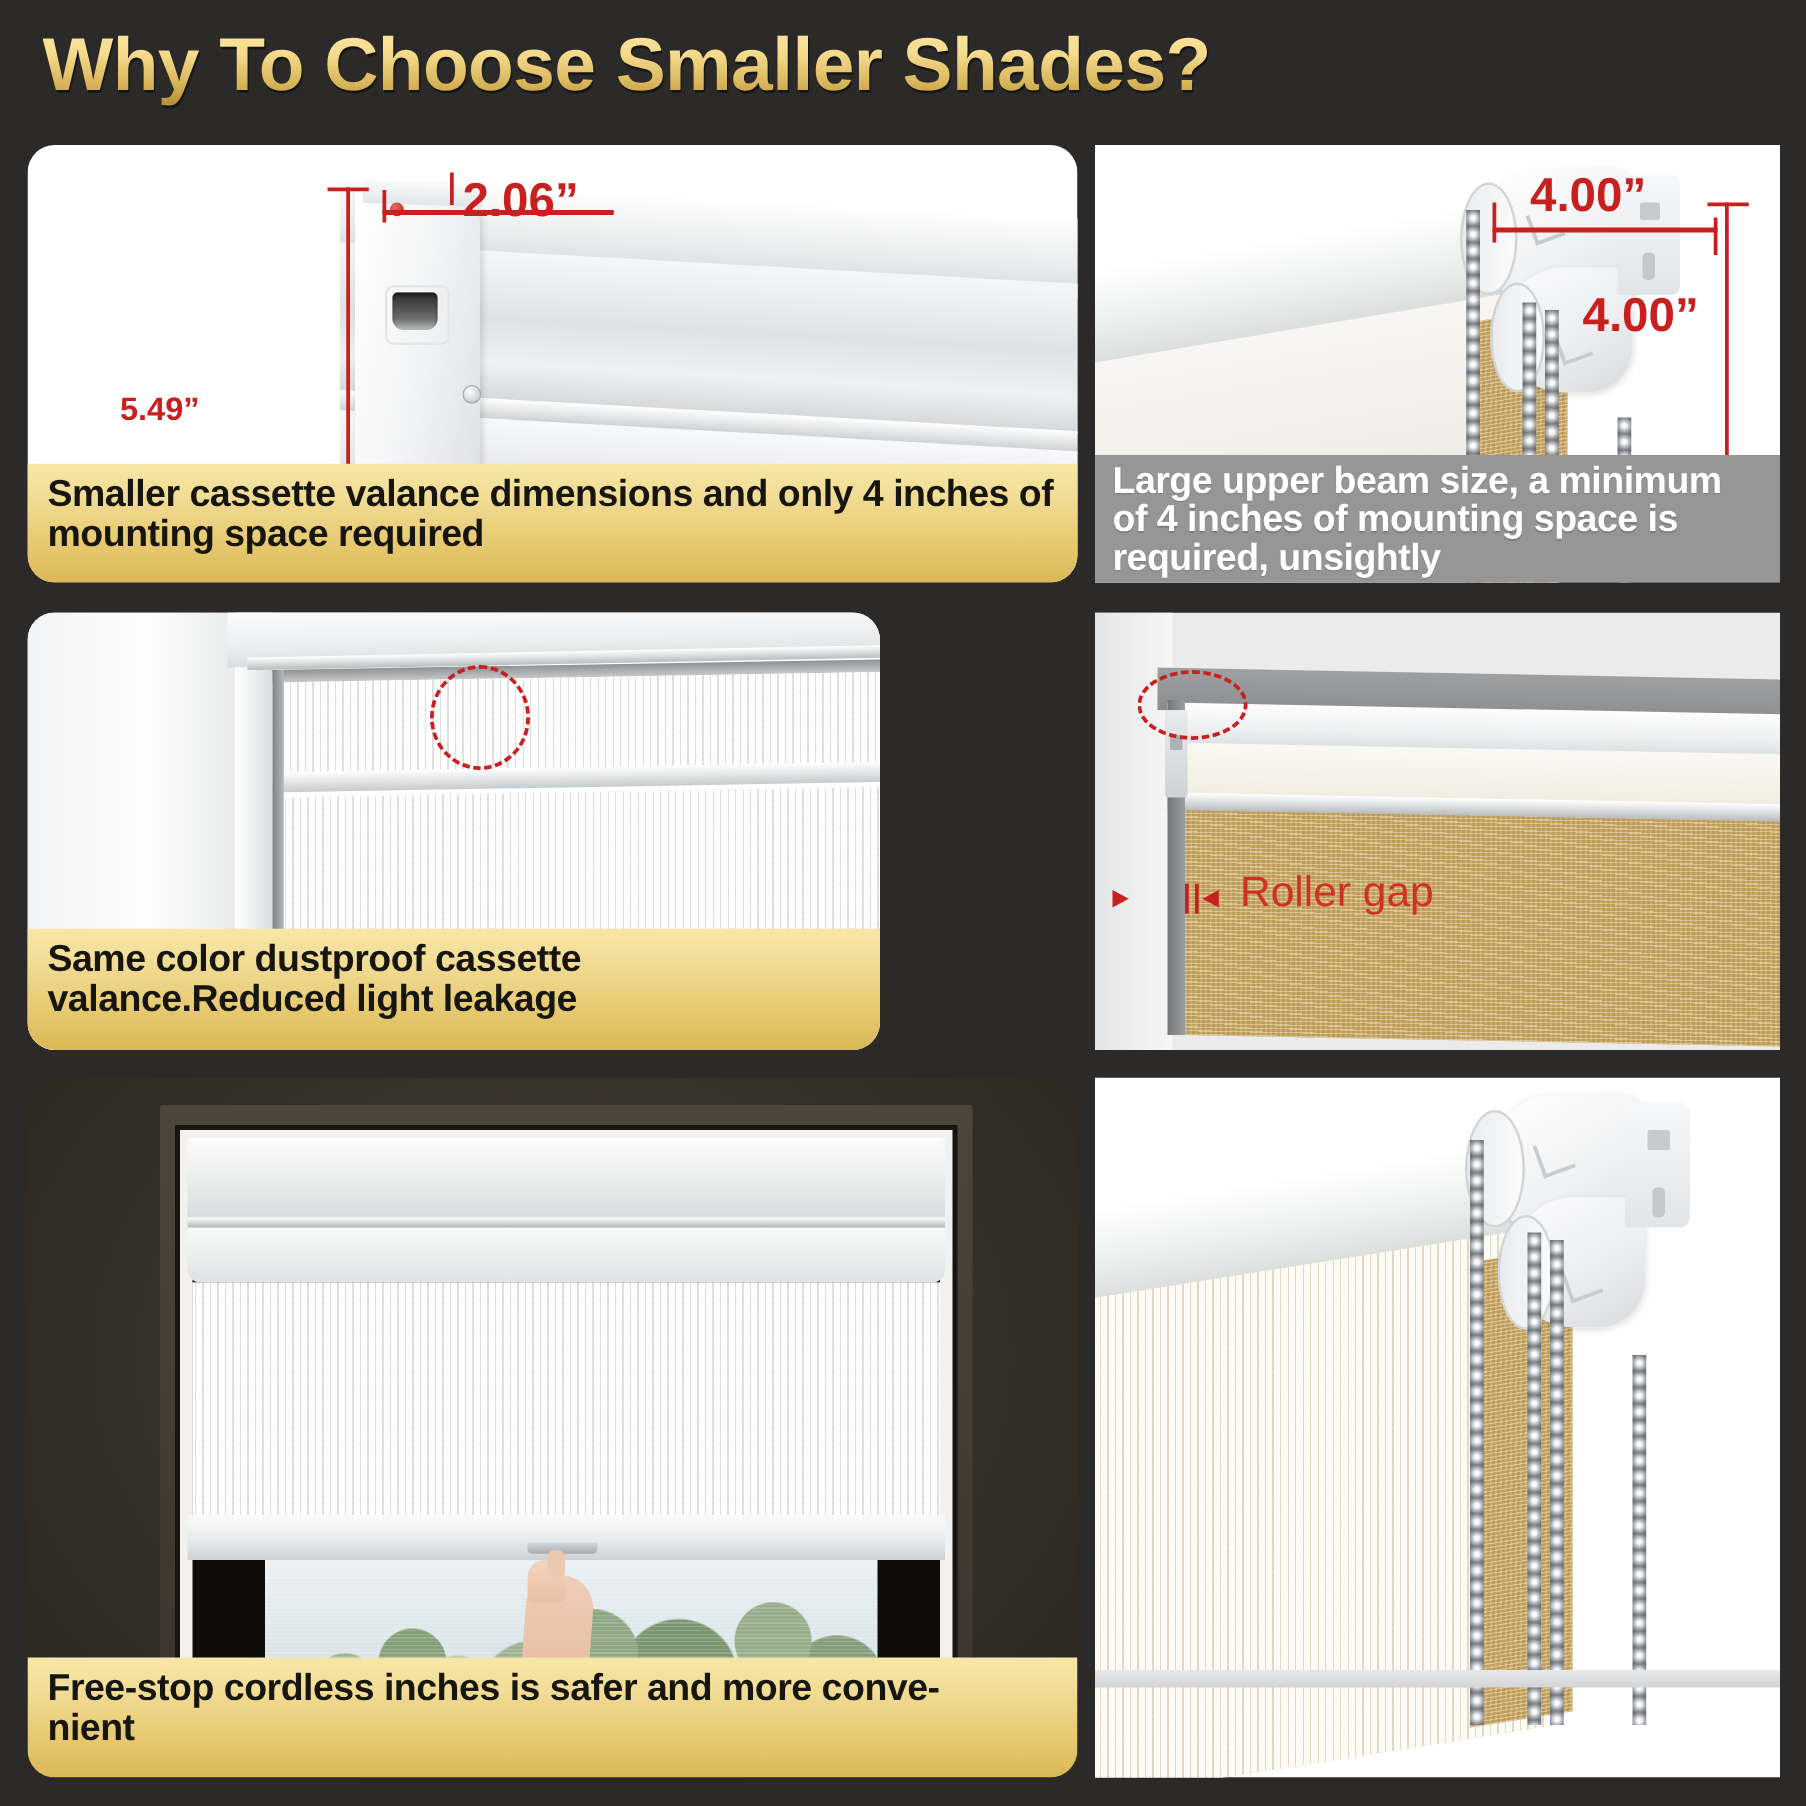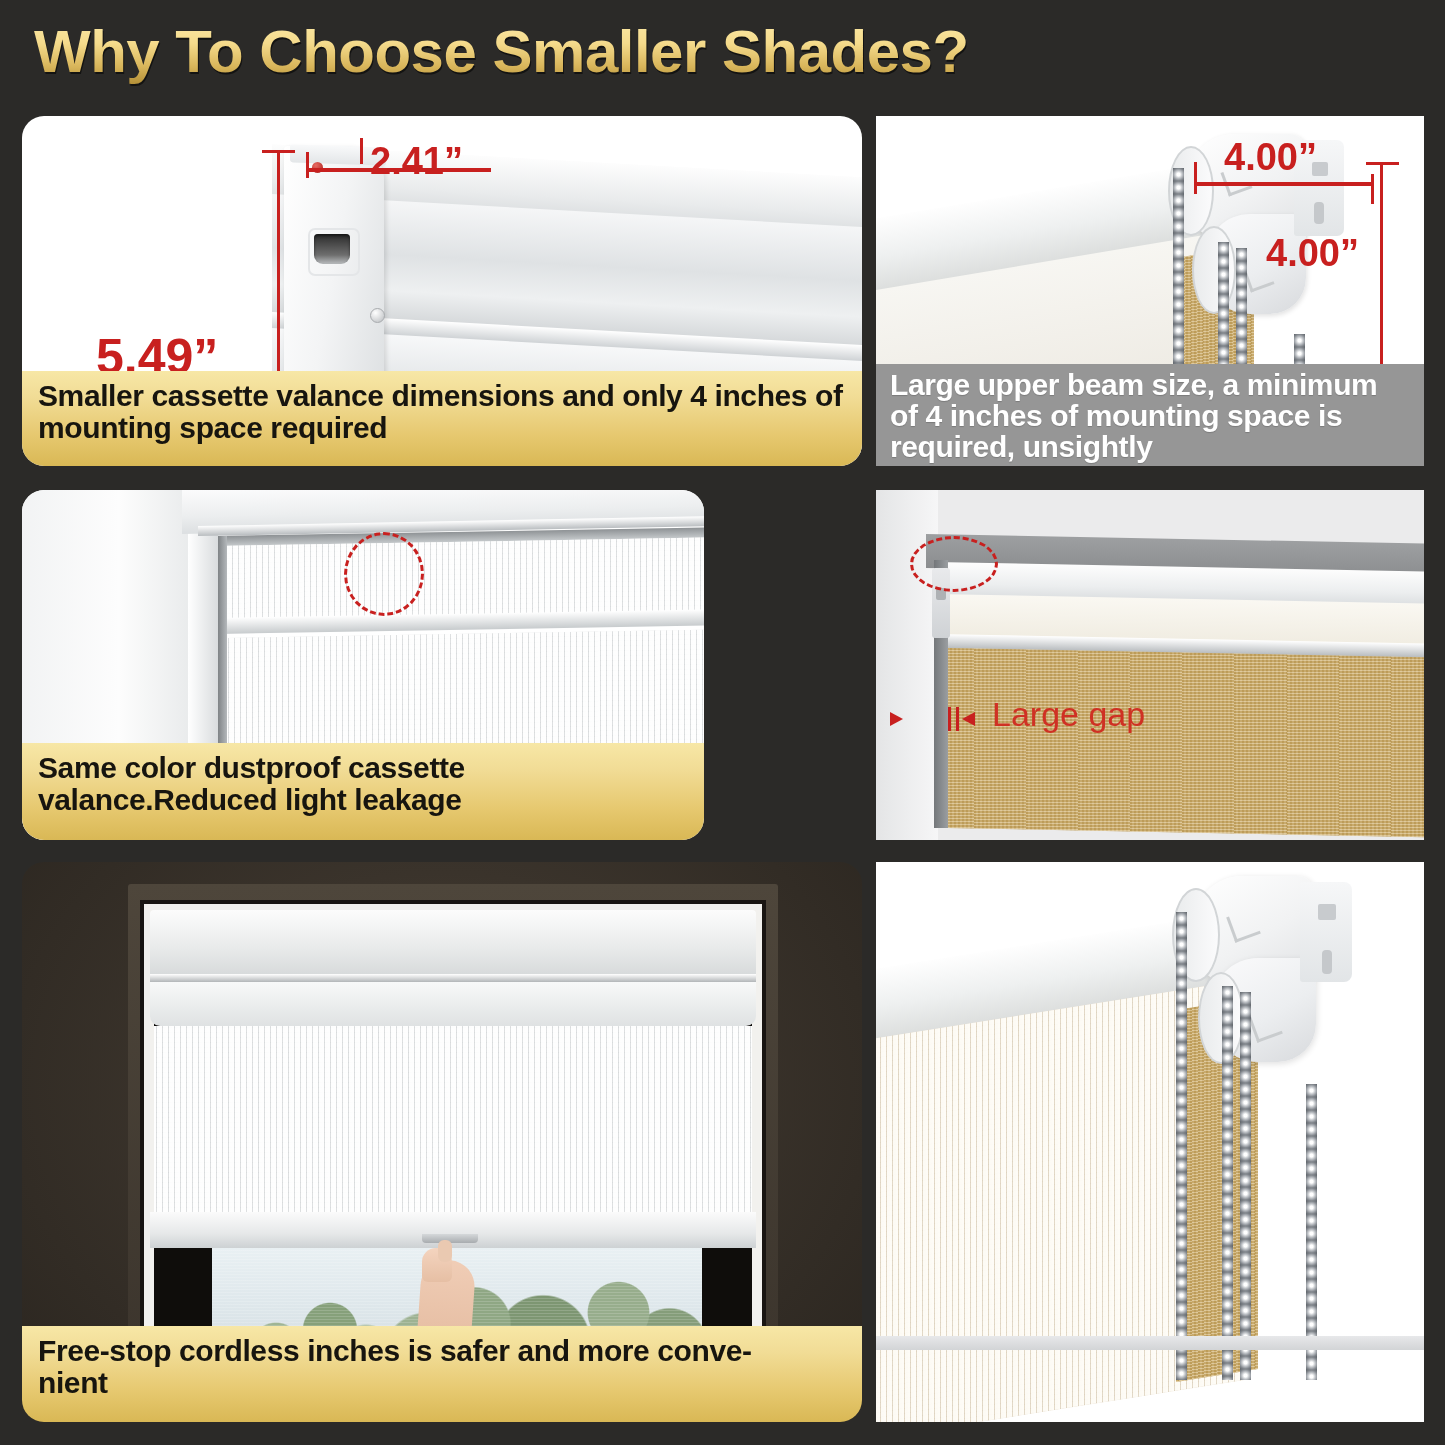--- a/index.html
+++ b/index.html
@@ -154,26 +154,26 @@
                 background:radial-gradient(circle at 38% 30%,#ffffff,#d2d5d8 60%,#a9adb0);"></div>
     <div style="position:absolute;left:300px;top:268px;width:16px;height:16px;
                 background:#8f9396;clip-path:polygon(50% 0,100% 40%,75% 100%,25% 100%,0 40%);"></div>
 
     <div style="position:absolute;left:290px;top:46px;width:11px;height:11px;border-radius:50%;
                 background:radial-gradient(circle at 35% 30%,#e86a62,#a8201c);"></div>
 
     <div class="dimline" style="left:255px;top:34px;width:3px;height:288px;"></div>
     <div class="dimline" style="left:240px;top:34px;width:33px;height:3px;"></div>
     <div class="dimline" style="left:240px;top:319px;width:33px;height:3px;"></div>
-    <div class="dimtext" style="left:74px;top:212px;font-size:50px;">5.49”</div>
+    <div class="dimtext" style="left:74px;top:196px;font-size:26px;">5.49”</div>
 
     <div class="dimline" style="left:284px;top:52px;width:185px;height:4px;"></div>
     <div class="dimline" style="left:284px;top:36px;width:3px;height:26px;"></div>
     <div class="dimline" style="left:338px;top:22px;width:3px;height:26px;"></div>
-    <div class="dimtext" style="left:348px;top:24px;font-size:38px;">2.41”</div>
+    <div class="dimtext" style="left:348px;top:24px;font-size:38px;">2.06”</div>
   </div>
 
   <div class="caption good" style="height:95px;">
     <span>Smaller cassette valance dimensions and only 4 inches of mounting space required</span>
   </div>
 </div>
 
 <div class="panel right" style="left:876px;top:116px;width:548px;height:350px;">
   <div class="photo">
     <div class="bg-white"></div>
@@ -299,21 +299,21 @@
     <div style="position:absolute;left:56px;top:78px;width:18px;height:70px;
                 background:linear-gradient(180deg,#e9eaec,#cfd2d5);border-radius:3px;"></div>
     <div style="position:absolute;left:60px;top:98px;width:10px;height:12px;background:#aeb1b4;border-radius:2px;"></div>
 
     <div class="dashcircle" style="left:34px;top:46px;width:82px;height:50px;"></div>
 
     <div class="arrowR" style="left:14px;top:222px;"></div>
     <div class="arrowL" style="left:86px;top:222px;"></div>
     <div class="tick" style="left:72px;top:217px;height:24px;"></div>
     <div class="tick" style="left:80px;top:217px;height:24px;"></div>
-    <div class="gaptext" style="left:116px;top:205px;font-size:34px;">Large gap</div>
+    <div class="gaptext" style="left:116px;top:205px;font-size:34px;">Roller gap</div>
   </div>
 
 </div>
 
 <div class="panel left" style="left:22px;top:862px;width:840px;height:560px;">
   <div class="photo">
 
     <div style="position:absolute;inset:0;
                 background:radial-gradient(ellipse at 50% 40%,#4b4238 0%,#3a332b 45%,#2a251f 100%);"></div>
 

